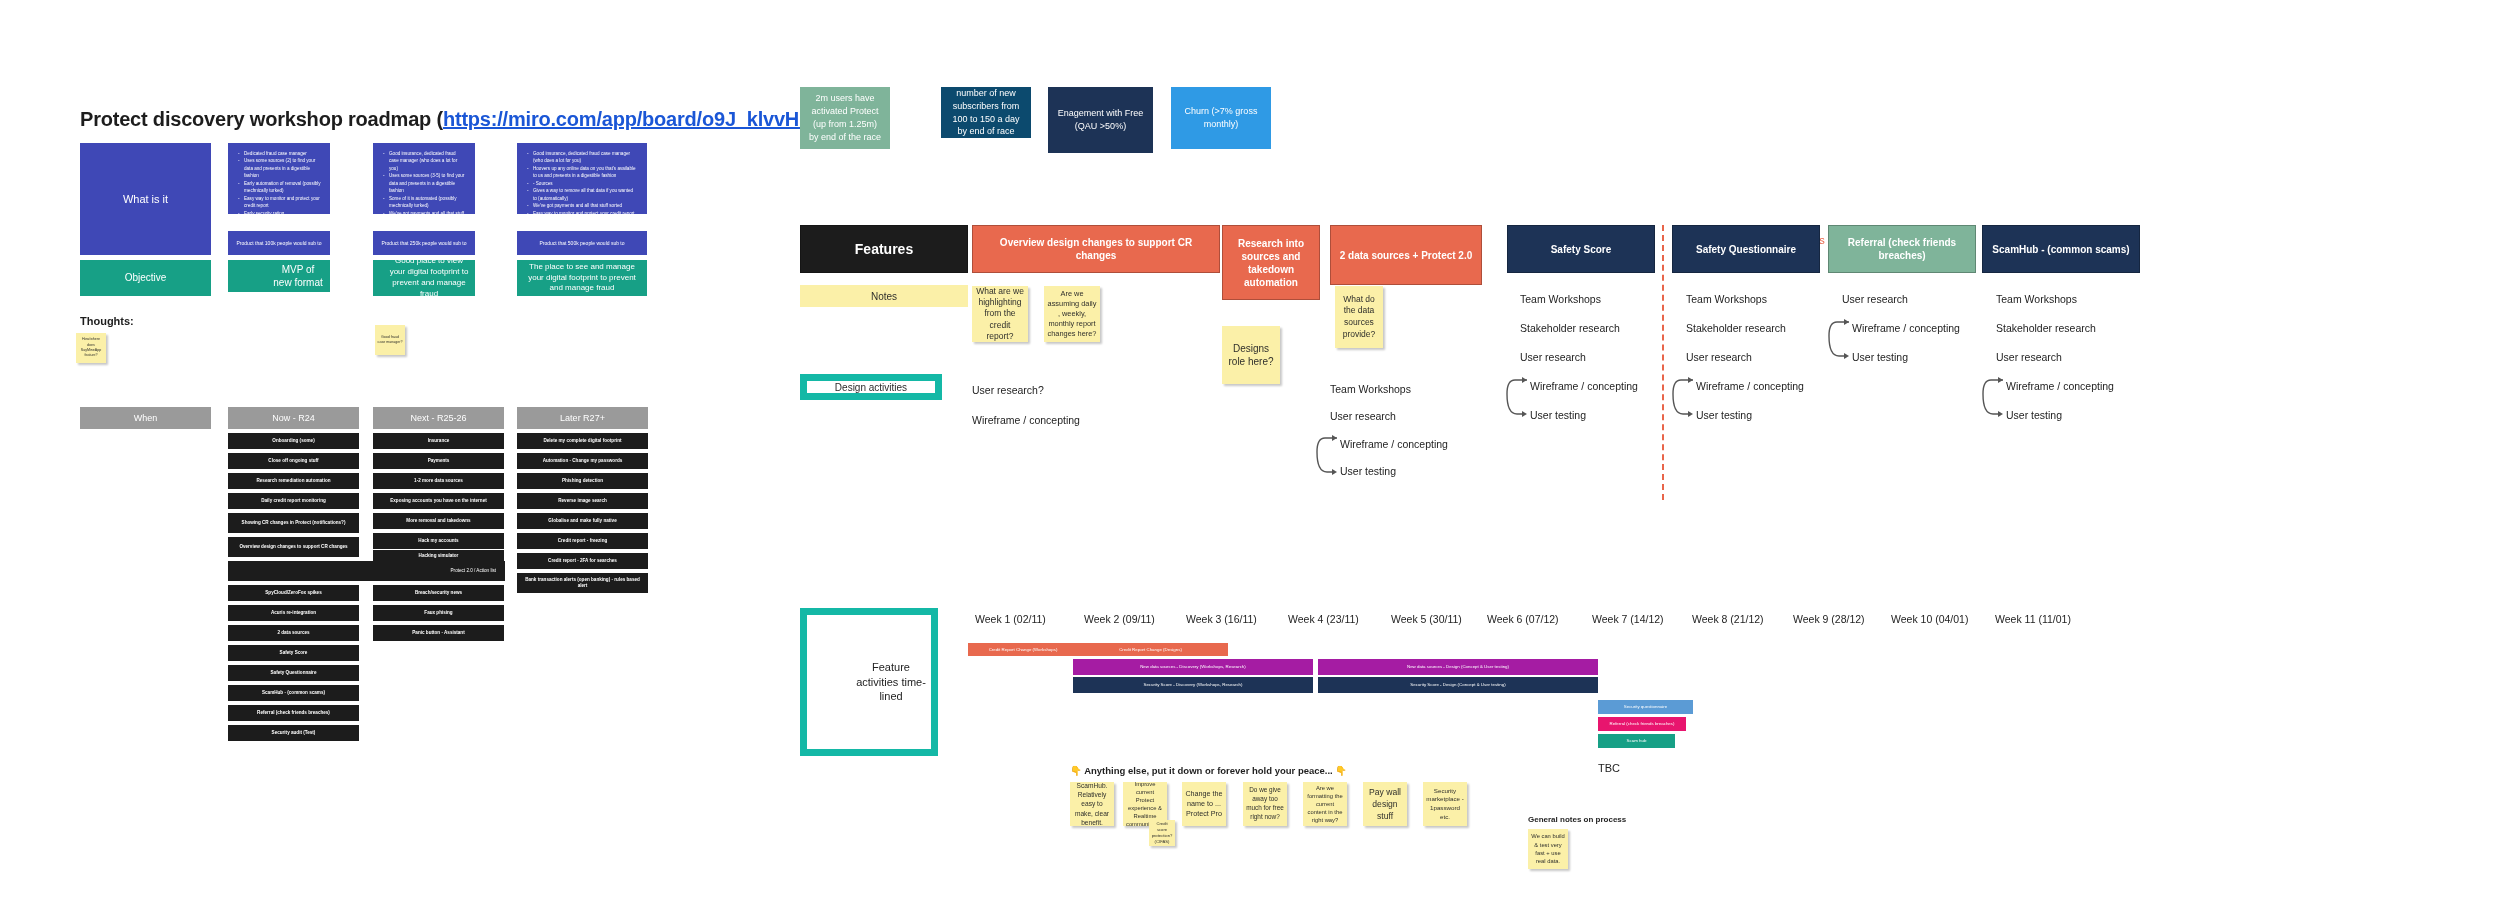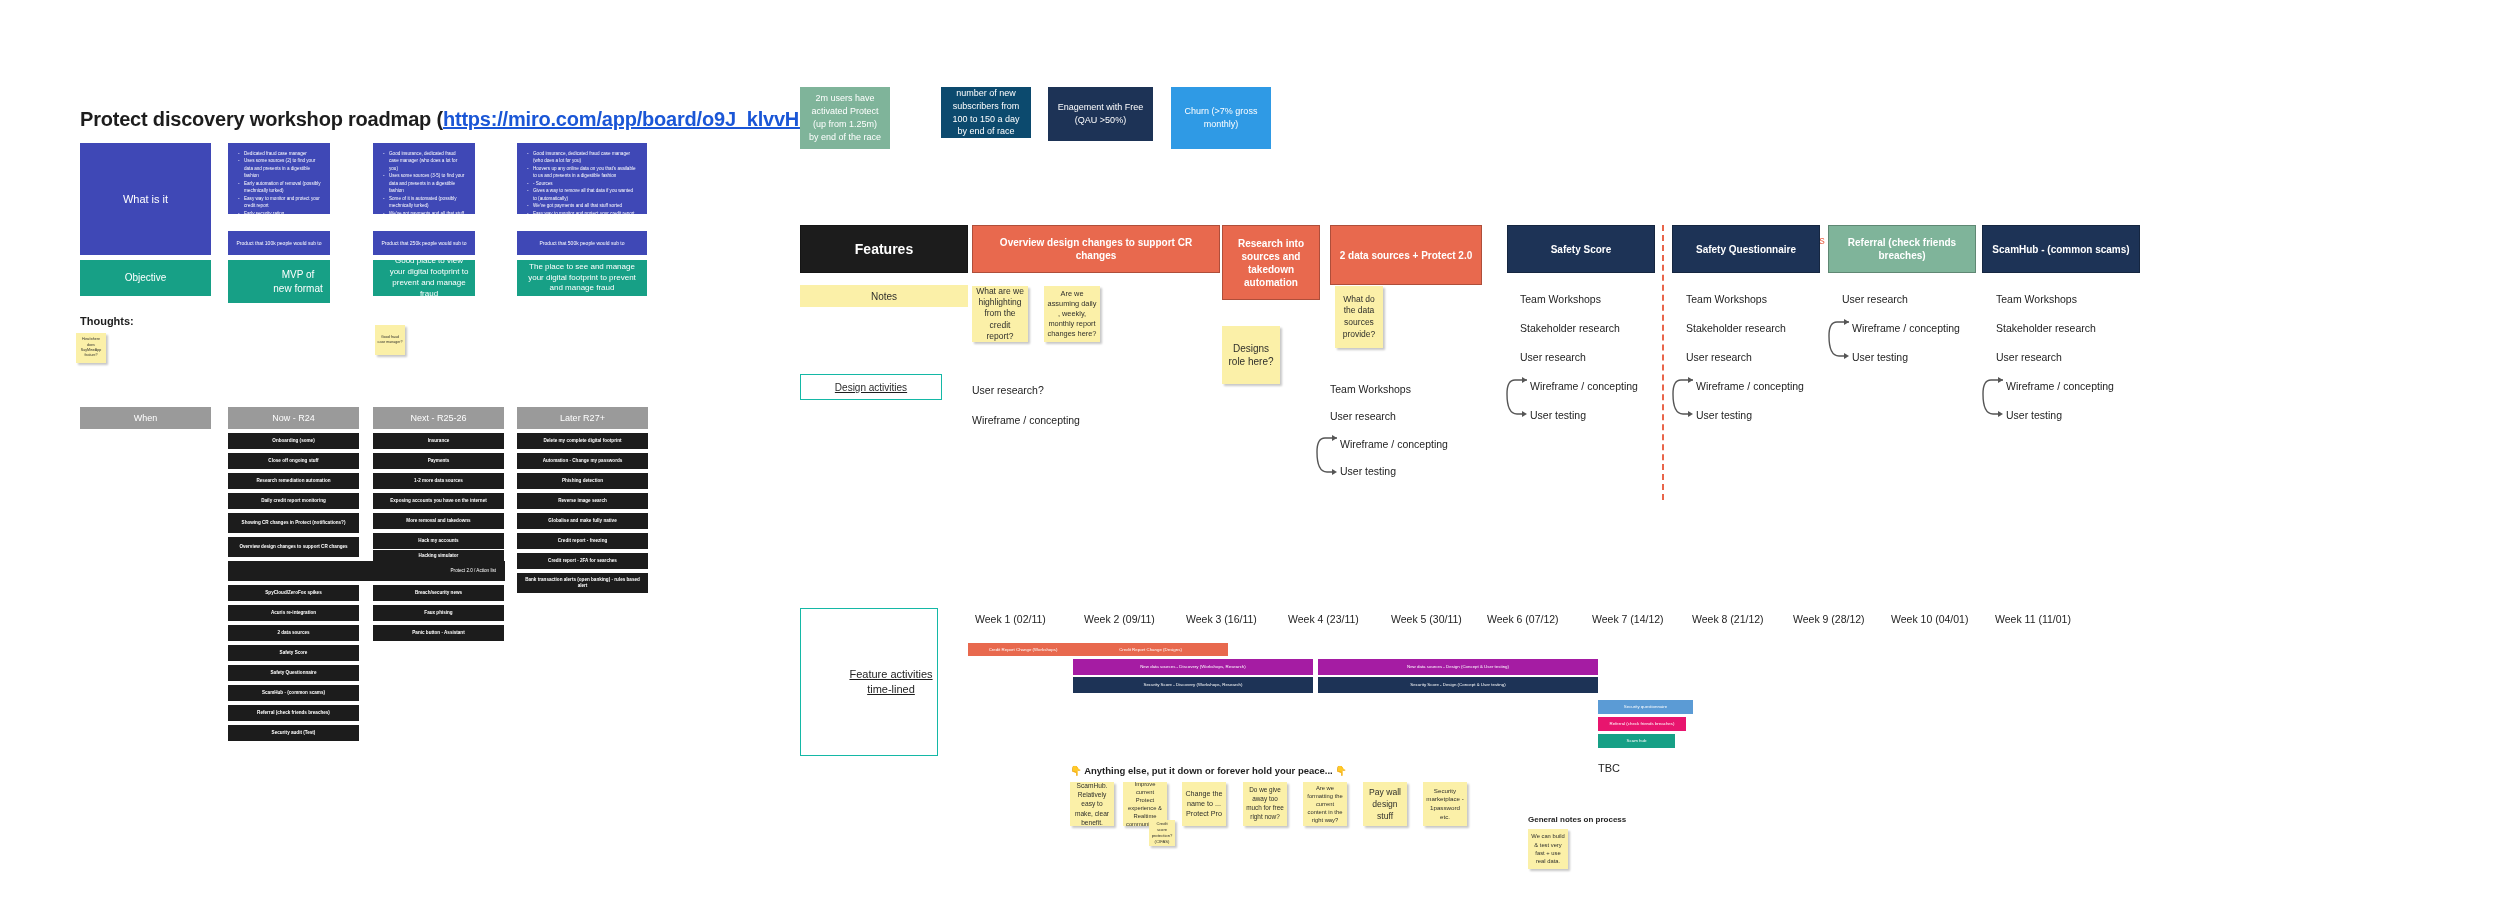--- a/index.html
+++ b/index.html
@@ -46,21 +46,21 @@
 
   .note-label{font-size:10px;color:#2b2b2b;}
   .okr-label{font-size:11px;color:#e8654a;white-space:nowrap;}
   .divider{border-left:2px dashed #e8654a;}
 
   .act{font-size:10.5px;color:#232323;white-space:nowrap;}
 
   .week{font-size:10.5px;color:#232323;white-space:nowrap;}
   .tlbox{color:#fff;display:flex;align-items:center;justify-content:center;text-align:center;
          font-size:4.4px;line-height:1.25;padding:1px 3px;}
-  .framebox{border:1px solid #14b8a6;text-decoration:underline;}
+  .framebox{border:7px solid #14b8a6;}
   .frame-label{font-size:11px;color:#232323;line-height:1.35;}
   #tbc{font-size:11px;color:#232323;}
   #anything-else{font-size:9.5px;font-weight:bold;color:#1f1f1f;white-space:nowrap;}
   #gen-notes{font-size:8px;font-weight:bold;color:#1f1f1f;white-space:nowrap;}
 
   svg.arrow{position:absolute;overflow:visible;}
 </style>
 </head>
 <body>
 
@@ -75,21 +75,21 @@
   <ul>
     <li>Dedicated fraud case manager</li>
     <li>Uses some sources (2) to find  your data and presents in a digestible fashion</li>
     <li>Early automation of removal (possibly mechnically turked)</li>
     <li>Easy way to monitor and protect your credit report</li>
     <li>Early security rating</li>
     <li>Early new upsell framework</li>
   </ul>
 </div>
 <div class="abs bluebar" style="left:228px;top:231px;width:102px;height:24px;">Product that 100k people would sub to</div>
-<div class="abs greenbox" style="left:228px;top:260px;width:102px;height:43px;padding-left:44px;">MVP of new format</div>
+<div class="abs greenbox" style="left:228px;top:260px;width:102px;height:32px;padding-left:44px;">MVP of new format</div>
 
 <div class="abs bluebox pad" id="col2-bullets" style="left:373px;top:143px;width:102px;height:71px;">
   <ul>
     <li>Good insurance, dedicated fraud case manager (who does a lot for you)</li>
     <li>Uses some sources (3-5) to find  your data and presents in a digestible fashion</li>
     <li>Some of it is automated (possibly mechnically turked)</li>
     <li>We've got payments and all that stuff sorted</li>
     <li>Easy way to monitor and protect your credit report</li>
     <li>Somewhat useful rating of your security</li>
     <li>Good upsells built into the product</li>
@@ -157,21 +157,21 @@
 <div class="abs rm-cell" style="left:517px;top:453px;width:131px;height:16px;">Automation - Change my passwords</div>
 <div class="abs rm-cell" style="left:517px;top:473px;width:131px;height:16px;">Phishing detection</div>
 <div class="abs rm-cell" style="left:517px;top:493px;width:131px;height:16px;">Reverse image search</div>
 <div class="abs rm-cell" style="left:517px;top:513px;width:131px;height:16px;">Globalise and make fully native</div>
 <div class="abs rm-cell" style="left:517px;top:533px;width:131px;height:16px;">Credit report - freezing</div>
 <div class="abs rm-cell" style="left:517px;top:553px;width:131px;height:16px;">Credit report - 2FA for searches</div>
 <div class="abs rm-cell" style="left:517px;top:573px;width:131px;height:20px;">Bank transaction alerts (open banking) - rules based alert</div>
 
 <div class="abs metric" id="metric-0" style="left:800px;top:87px;width:90px;height:62px;background:#7fb49a;">2m users have activated Protect (up from 1.25m) by end of the race</div>
 <div class="abs metric" id="metric-1" style="left:941px;top:87px;width:90px;height:51px;background:#0c4a6e;">We increase the number of new subscribers from 100 to 150 a day by end of race (4500/month)</div>
-<div class="abs metric" id="metric-2" style="left:1048px;top:87px;width:105px;height:54px;background:#1d3356;">Enagement with Free (QAU &gt;50%)</div>
+<div class="abs metric" id="metric-2" style="left:1048px;top:87px;width:105px;height:66px;background:#1d3356;">Enagement with Free (QAU &gt;50%)</div>
 <div class="abs metric" id="metric-3" style="left:1171px;top:87px;width:100px;height:62px;background:#2f9ae5;">Churn (&gt;7% gross monthly)</div>
 
 <div class="abs okr-label" style="left:1508px;top:234px;">Shipping new features OKR</div>
 <div class="abs okr-label" style="left:1675px;top:234px;">Should haves and could haves</div>
 <div class="abs divider" style="left:1662px;top:225px;height:275px;width:0;"></div>
 
 <div class="abs feat-head big" style="left:800px;top:225px;width:168px;height:48px;background:#1c1c1c;">Features</div>
 <div class="abs feat-head" style="left:972px;top:225px;width:248px;height:48px;background:#e8694e;">Overview design changes to support CR changes</div>
 <div class="abs feat-head" style="left:1222px;top:225px;width:98px;height:75px;background:#e8694e;">Research into sources and takedown automation</div>
 <div class="abs feat-head" style="left:1330px;top:225px;width:152px;height:60px;background:#e8694e;">2 data sources + Protect 2.0</div>

